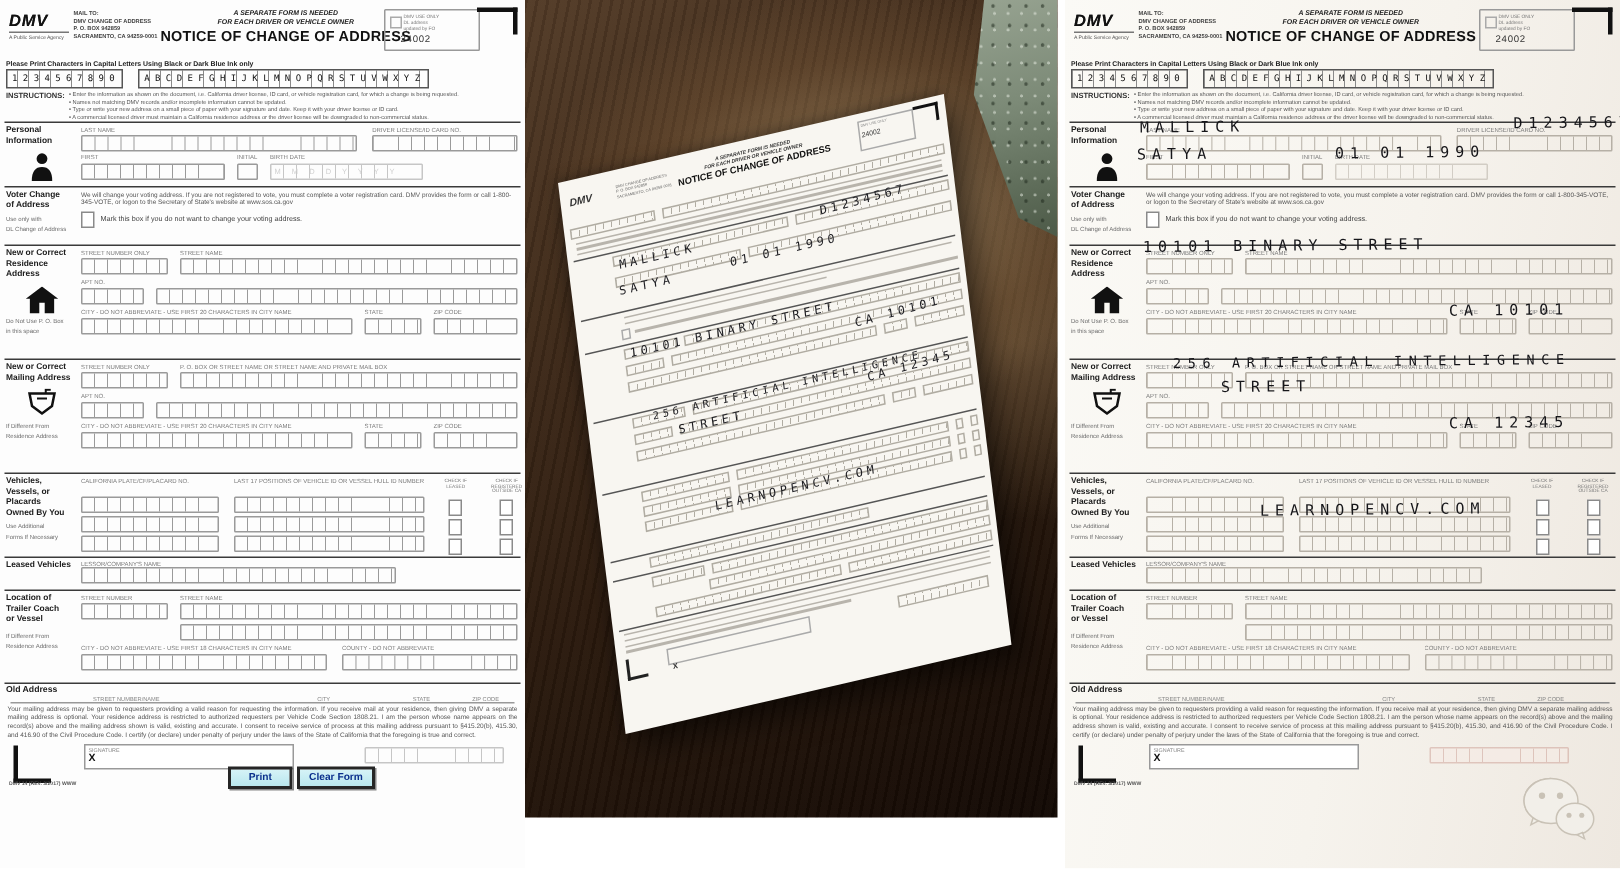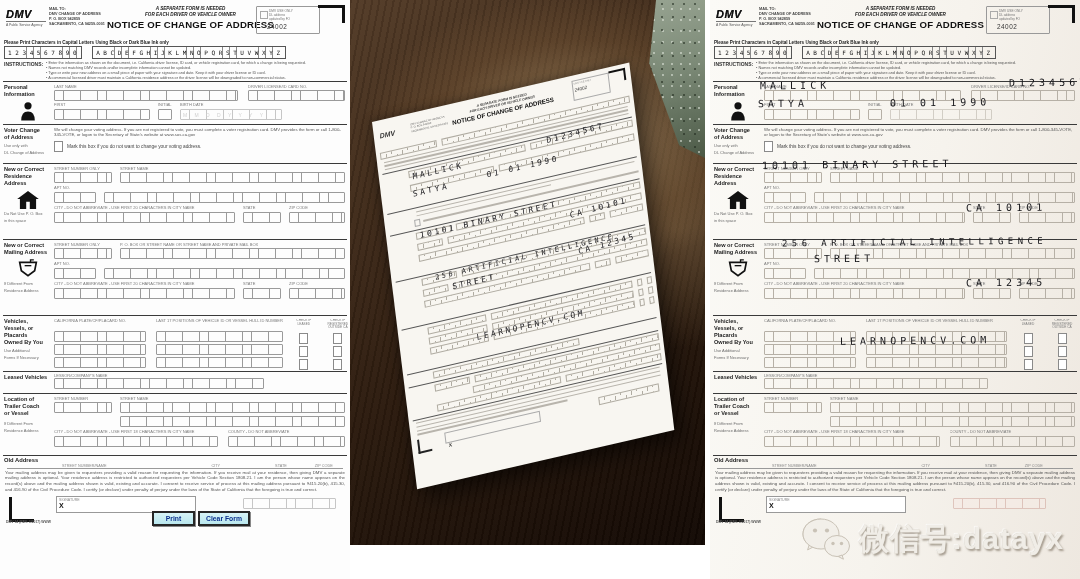--- a/index.html
+++ b/index.html
@@ -952,15 +952,14 @@
         <ellipse cx="36" cy="29" rx="12.5" ry="10.5"></ellipse>
         <path d="M41 38 l1.4 4.2 -5-2.6 z"></path>
       </g>
       <g fill="#c9c2b6">
         <circle cx="14" cy="13.5" r="2.1"></circle>
           <circle cx="26" cy="13.5" r="2.1"></circle>
         <circle cx="32" cy="26.5" r="1.7"></circle>
           <circle cx="40.5" cy="26.5" r="1.7"></circle>
       </g>
     </svg>
-    <span id="wm-text">微信号:datayx</span>
   </div>
 </div>
 
 </body></html>

